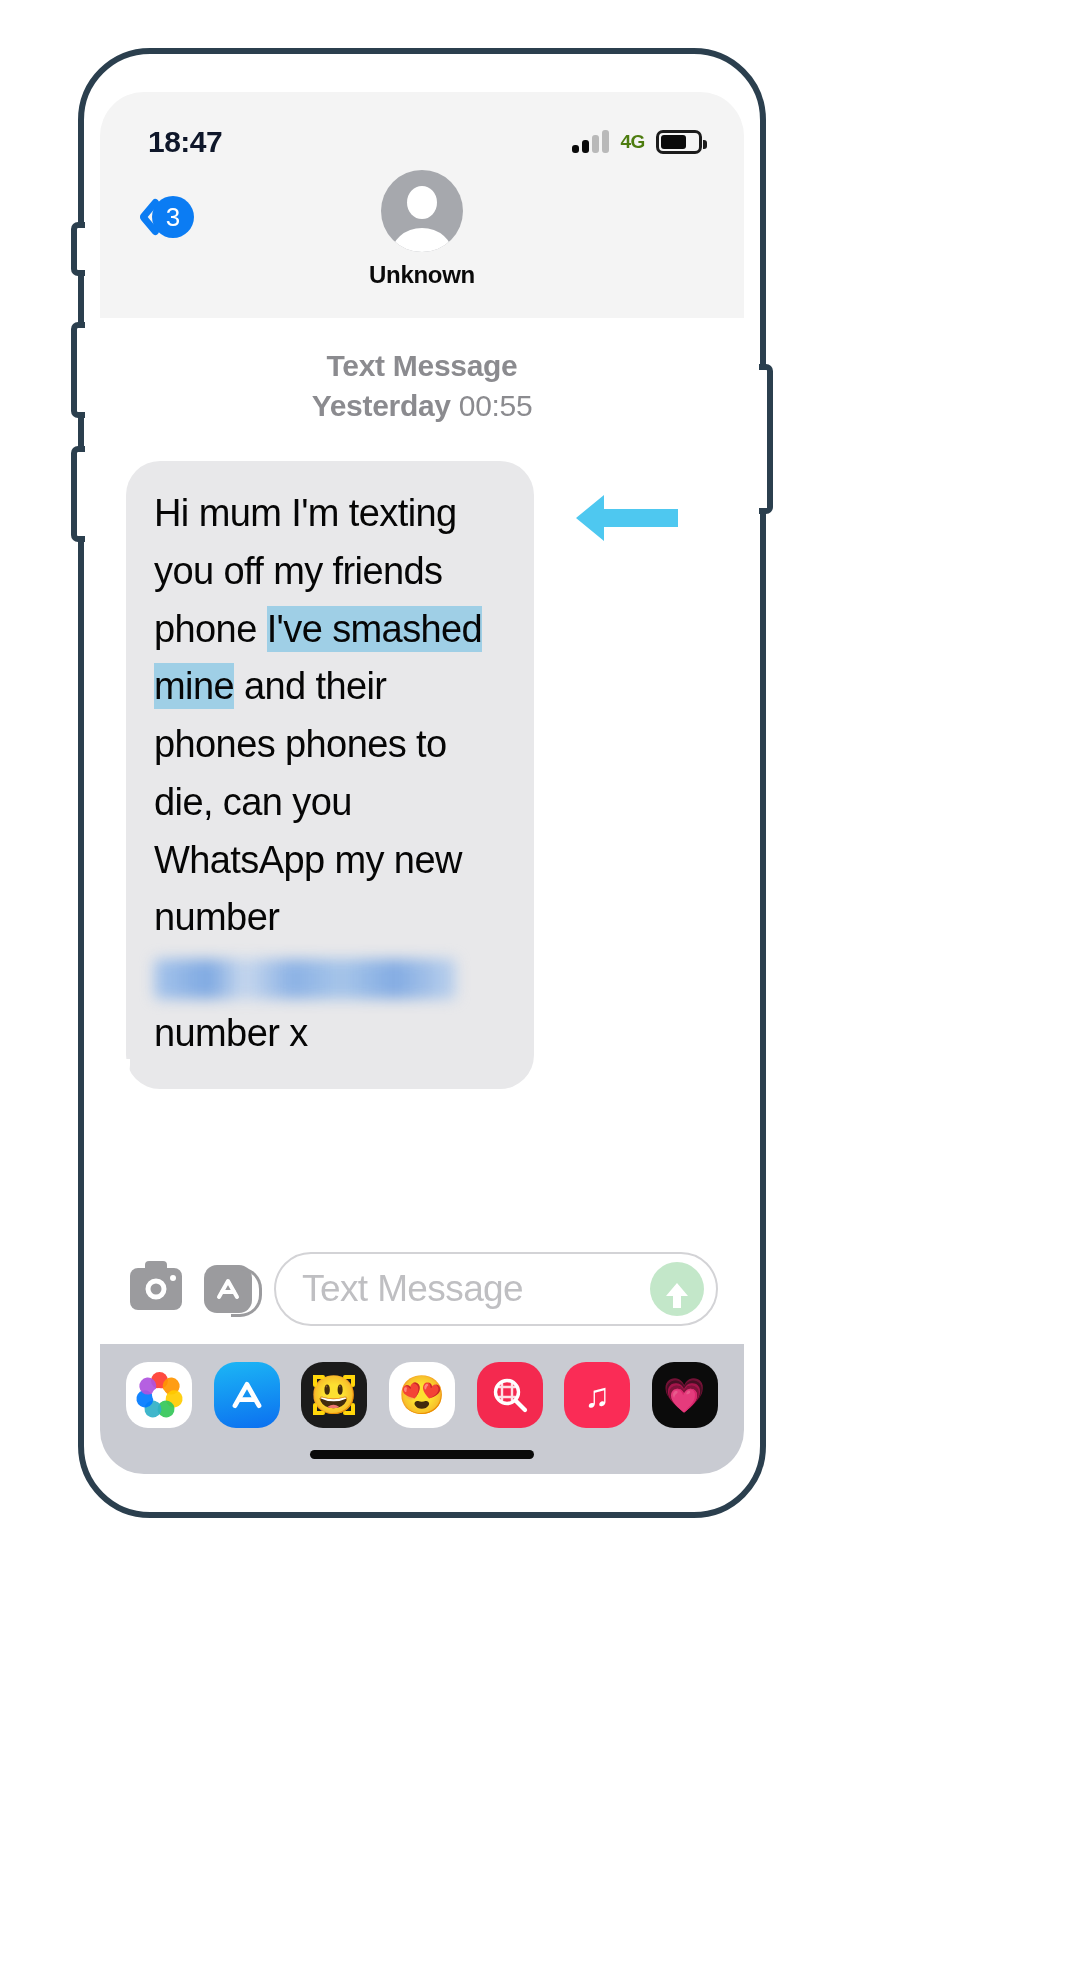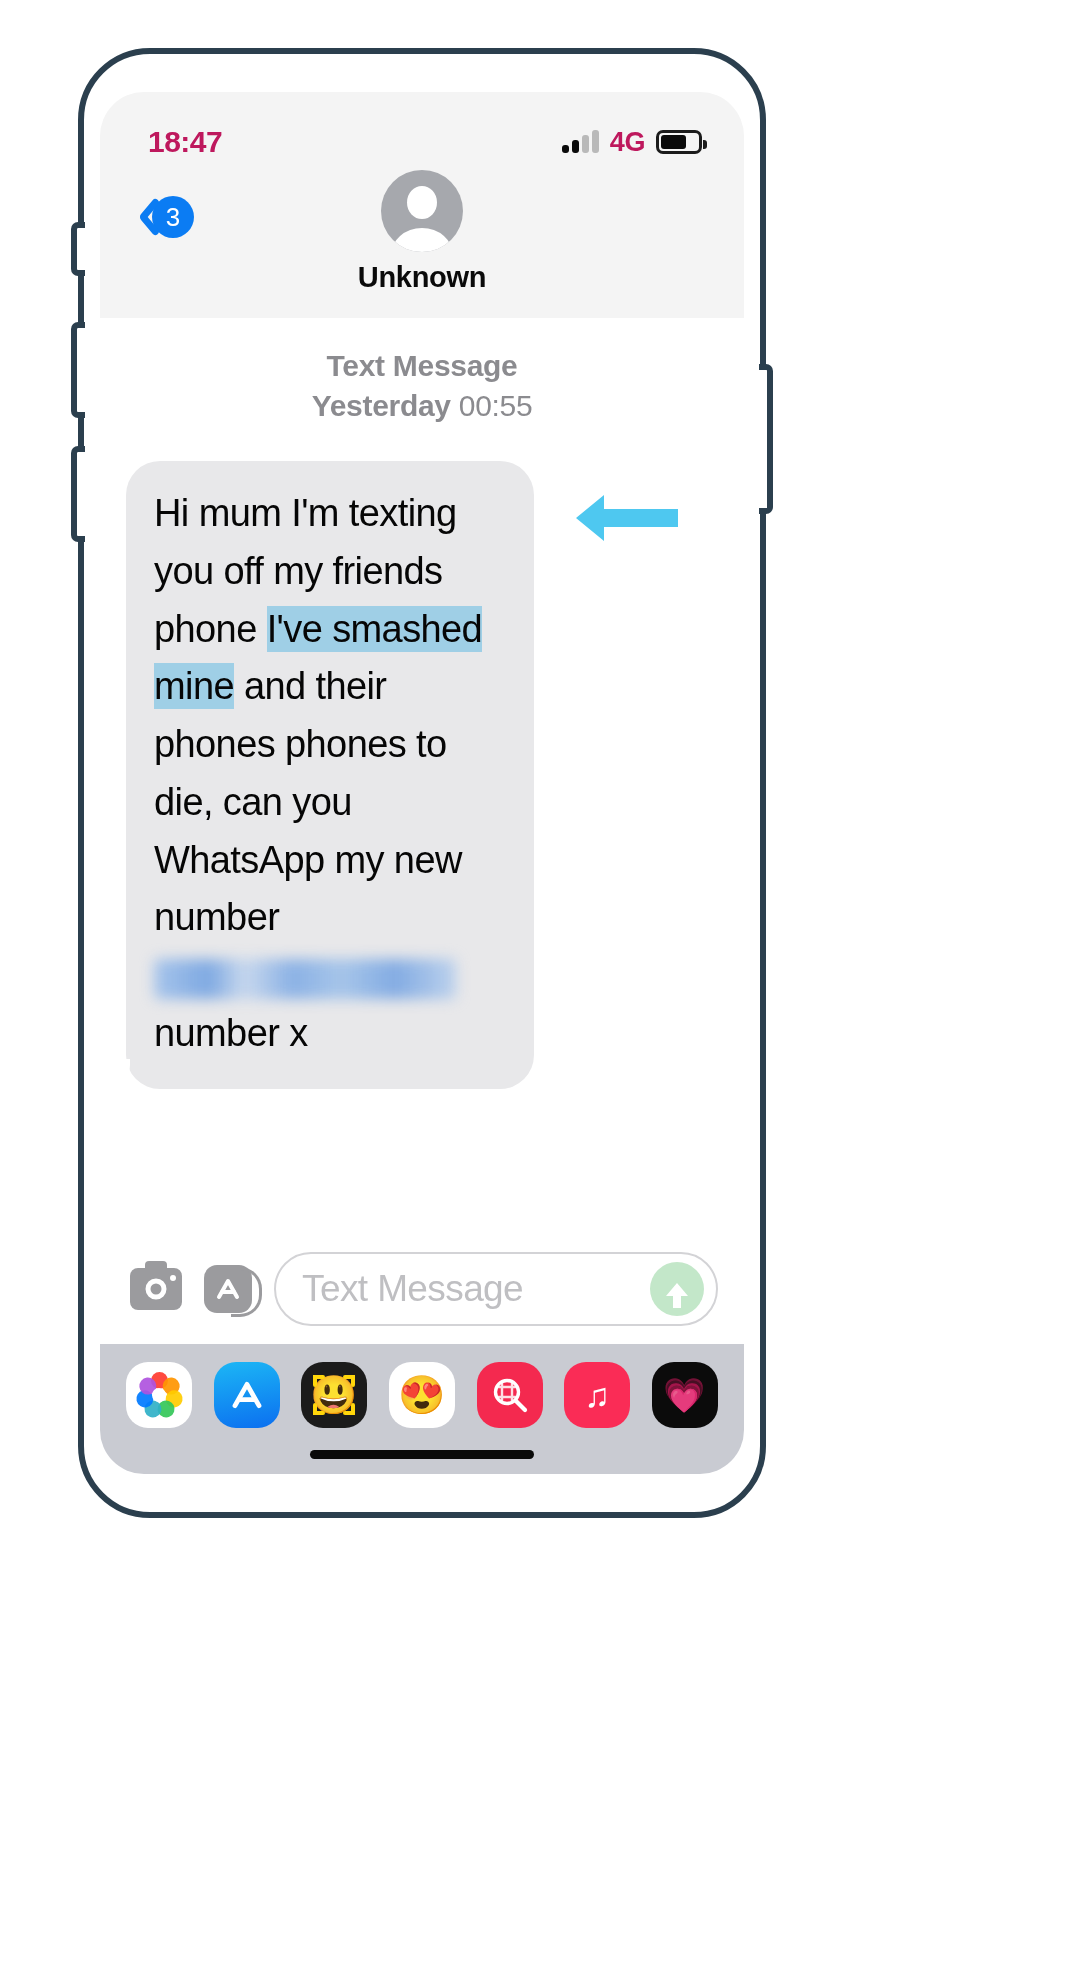--- a/index.html
+++ b/index.html
@@ -83,21 +83,21 @@
   .status-bar {
     display: flex;
     align-items: center;
     justify-content: space-between;
     padding: 30px 42px 0 48px;
     height: 70px;
   }
   .status-time {
     font-size: 30px;
     font-weight: bold;
-    color: #be185d;
+    color: #0f172a;
     letter-spacing: -0.5px;
   }
   .status-right {
     display: flex;
     align-items: center;
     gap: 11px;
   }
   .signal {
     display: flex;
     align-items: flex-end;
@@ -107,23 +107,23 @@
   .signal span {
     width: 7px;
     border-radius: 3px;
     background: #0a0a0a;
   }
   .signal span:nth-child(1) { height: 8px; }
   .signal span:nth-child(2) { height: 13px; }
   .signal span:nth-child(3) { height: 18px; background: #b9b9b9; }
   .signal span:nth-child(4) { height: 23px; background: #b9b9b9; }
   .carrier-label {
-    font-size: 27px;
+    font-size: 19px;
     font-weight: bold;
-    color: #be185d;
+    color: #4d7c0f;
     letter-spacing: -0.4px;
   }
   .battery {
     position: relative;
     width: 46px; height: 24px;
     border: 3px solid #1b1b1b;
     border-radius: 7px;
     padding: 2px;
   }
   .battery::after {
@@ -204,21 +204,21 @@
   .avatar .body {
     position: absolute;
     left: 50%; bottom: -20px;
     transform: translateX(-50%);
     width: 62px; height: 44px;
     border-radius: 50% 50% 0 0 / 62% 62% 0 0;
     background: #ffffff;
   }
   .contact-name {
     margin-top: 9px;
-    font-size: 29px;
+    font-size: 24px;
     font-weight: bold;
     color: #0a0a0a;
     letter-spacing: -0.3px;
   }
 
   
   .conversation {
     flex: 1 1 auto;
     background: #ffffff;
     padding: 28px 0 0 0;

